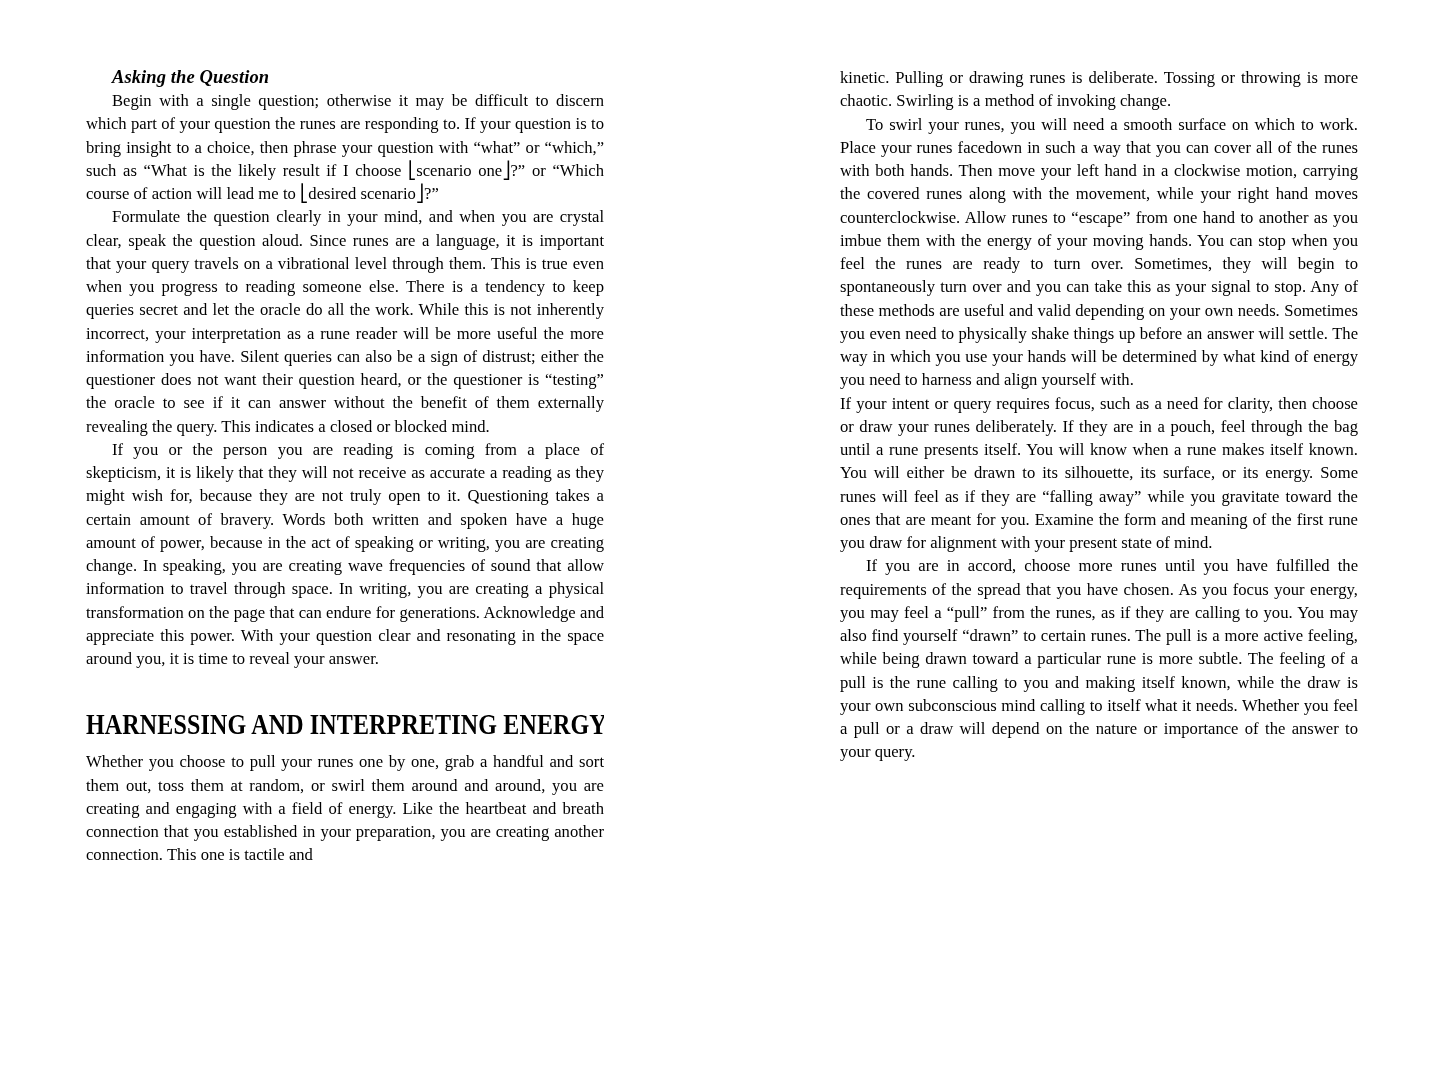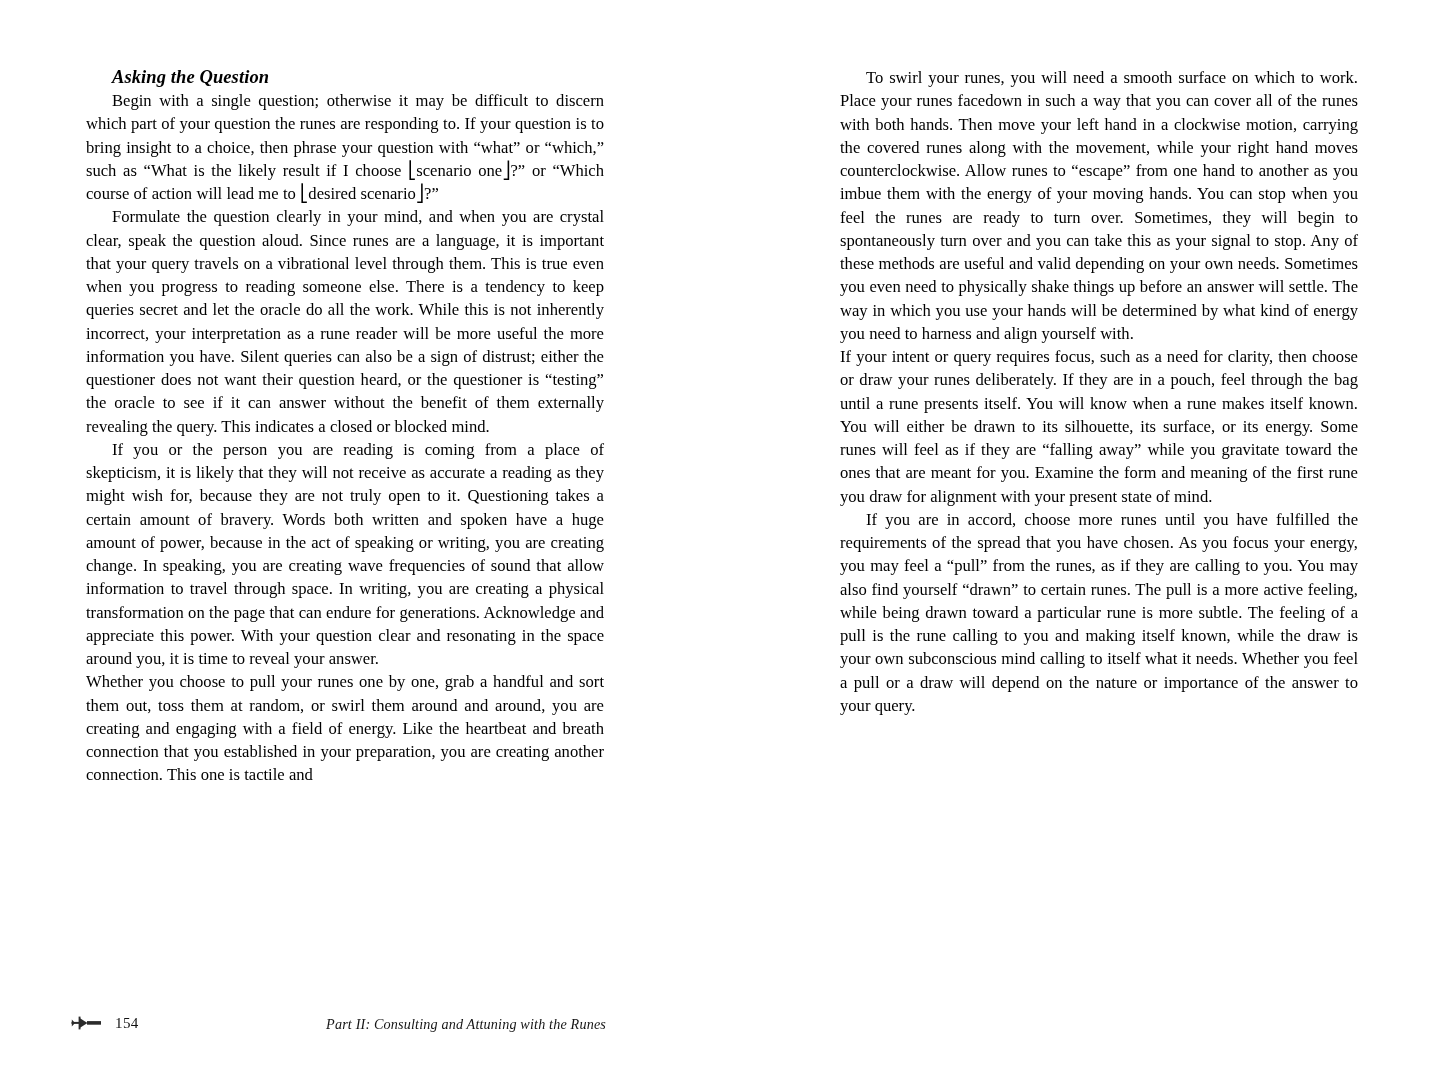--- a/index.html
+++ b/index.html
@@ -141,49 +141,36 @@
     <div class="textblock">
 
       <h2 class="subhead">Asking the Question</h2>
 
       <p class="para">Begin with a single question; otherwise it may be difficult to discern which part of your question the runes are responding to. If your question is to bring insight to a choice, then phrase your question with “what” or “which,” such as “What is the likely result if I choose ⎣scenario one⎦?” or “Which course of action will lead me to ⎣desired scenario⎦?”</p>
 
       <p class="para">Formulate the question clearly in your mind, and when you are crystal clear, speak the question aloud. Since runes are a language, it is important that your query travels on a vibrational level through them. This is true even when you progress to reading someone else. There is a tendency to keep queries secret and let the oracle do all the work. While this is not inherently incorrect, your interpretation as a rune reader will be more useful the more information you have. Silent queries can also be a sign of distrust; either the questioner does not want their question heard, or the questioner is “testing” the oracle to see if it can answer without the benefit of them externally revealing the query. This indicates a closed or blocked mind.</p>
 
       <p class="para">If you or the person you are reading is coming from a place of skepticism, it is likely that they will not receive as accurate a reading as they might wish for, because they are not truly open to it. Questioning takes a certain amount of bravery. Words both written and spoken have a huge amount of power, because in the act of speaking or writing, you are creating change. In speaking, you are creating wave frequencies of sound that allow information to travel through space. In writing, you are creating a physical transformation on the page that can endure for generations. Acknowledge and appreciate this power. With your question clear and resonating in the space around you, it is time to reveal your answer.</p>
 
+      <div class="sectionhead-wrap">
+        <h1 class="sectionhead">Harnessing and Interpreting Energy</h1>
+      </div>
 
       <p class="para noindent">Whether you choose to pull your runes one by one, grab a handful and sort them out, toss them at random, or swirl them around and around, you are creating and engaging with a field of energy. Like the heartbeat and breath connection that you established in your preparation, you are creating another connection. This one is tactile and</p>
 
     </div>
 
-    <div class="folio">
-      <div class="folio-row">
-        <span class="ornament">
-          <svg width="32" height="16" viewBox="0 0 32 16" xmlns="http://www.w3.org/2000/svg">
-            <g fill="#2b2b2b">
-              <rect x="17" y="6.1" width="14" height="3.6"></rect>
-              <polygon points="10,3.2 17.5,8 10,12.8"></polygon>
-              <rect x="8.6" y="1.6" width="1.9" height="12.8"></rect>
-              <rect x="1.5" y="6.9" width="8.5" height="2.0"></rect>
-              <polygon points="1.8,4.4 5.0,7.9 1.8,11.4"></polygon>
-            </g>
-          </svg>
-        </span>
-        <span class="folio-num">154</span>
-        <span class="running-head">Part II: Consulting and Attuning with the Runes</span>
-      </div>
-    </div>
 
   </div>
 
   <div class="page page-right">
 
     <div class="textblock">
 
+      <p class="para noindent">kinetic. Pulling or drawing runes is deliberate. Tossing or throwing is more chaotic. Swirling is a method of invoking change.</p>
 
       <p class="para">To swirl your runes, you will need a smooth surface on which to work. Place your runes facedown in such a way that you can cover all of the runes with both hands. Then move your left hand in a clockwise motion, carrying the covered runes along with the movement, while your right hand moves counterclockwise. Allow runes to “escape” from one hand to another as you imbue them with the energy of your moving hands. You can stop when you feel the runes are ready to turn over. Sometimes, they will begin to spontaneously turn over and you can take this as your signal to stop. Any of these methods are useful and valid depending on your own needs. Sometimes you even need to physically shake things up before an answer will settle. The way in which you use your hands will be determined by what kind of energy you need to harness and align yourself with.</p>
 
 
       <p class="para noindent">If your intent or query requires focus, such as a need for clarity, then choose or draw your runes deliberately. If they are in a pouch, feel through the bag until a rune presents itself. You will know when a rune makes itself known. You will either be drawn to its silhouette, its surface, or its energy. Some runes will feel as if they are “falling away” while you gravitate toward the ones that are meant for you. Examine the form and meaning of the first rune you draw for alignment with your present state of mind.</p>
 
       <p class="para">If you are in accord, choose more runes until you have fulfilled the requirements of the spread that you have chosen. As you focus your energy, you may feel a “pull” from the runes, as if they are calling to you. You may also find yourself “drawn” to certain runes. The pull is a more active feeling, while being drawn toward a particular rune is more subtle. The feeling of a pull is the rune calling to you and making itself known, while the draw is your own subconscious mind calling to itself what it needs. Whether you feel a pull or a draw will depend on the nature or importance of the answer to your query.</p>
 
     </div>
 

